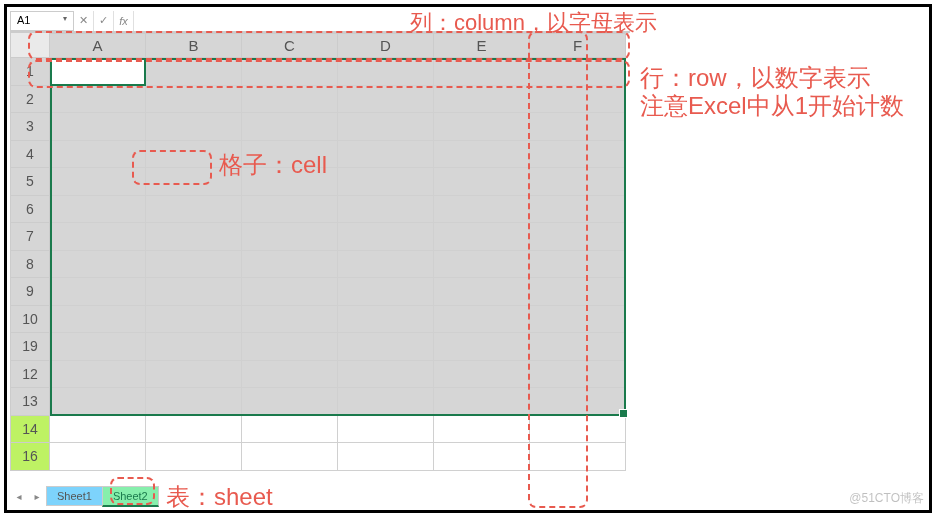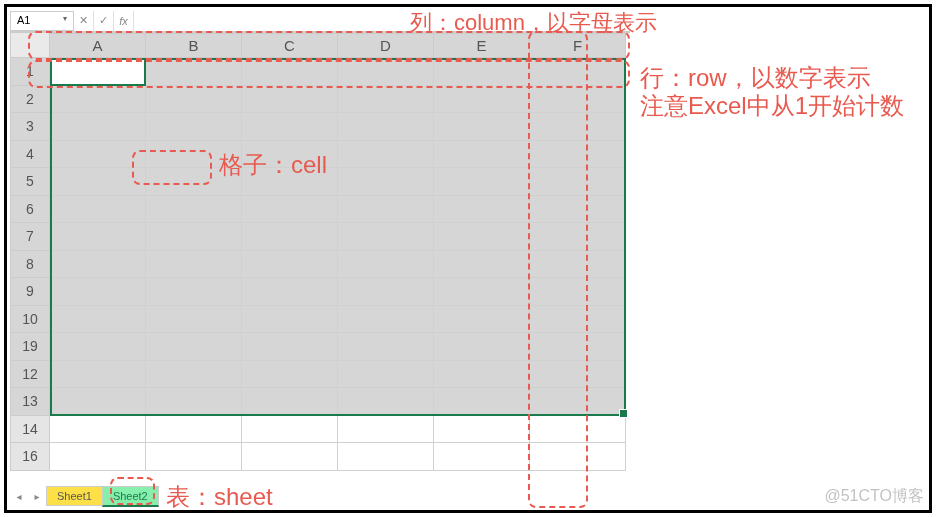--- a/index.html
+++ b/index.html
@@ -72,21 +72,21 @@
     font-size: 15px;
     color: #555;
   }
   .rows { position: relative; }
   .row {
     display: flex;
     height: 27.5px;
   }
   .row-h {
     width: 40px;
-    background: #e5e5e5;
+    background: #bef264;
     border: 1px solid #ccc;
     border-top: none;
     display: flex; align-items: center; justify-content: center;
     font-size: 14px;
     color: #555;
   }
   .cell {
     width: 96px;
     border-right: 1px solid #d0d0d0;
     border-bottom: 1px solid #d0d0d0;
@@ -126,21 +126,21 @@
     height: 24px;
     font-size: 11px;
   }
   .nav-arrow {
     width: 18px; text-align: center;
     color: #888; font-size: 10px;
   }
   .sheet-tab {
     padding: 3px 10px;
     border: 1px solid #ccc;
-    background: #fde047;
+    background: #7dd3fc;
     color: #555;
     margin-right: -1px;
   }
   .sheet-tab.active {
     background: #86efac;
     color: #1a7a4c;
     border-bottom: 2px solid #1a7a4c;
   }
 
   
@@ -153,21 +153,21 @@
   .label {
     position: absolute;
     color: #e85a4f;
     font-size: 24px;
     white-space: nowrap;
     pointer-events: none;
   }
   .watermark {
     position: absolute;
     right: 12px; bottom: 10px;
-    font-size: 16px;
+    font-size: 12px;
     color: rgba(0,0,0,0.25);
   }
 </style>
 </head>
 <body>
 
 <div class="frame"></div>
 
 <div class="excel-app">
 

